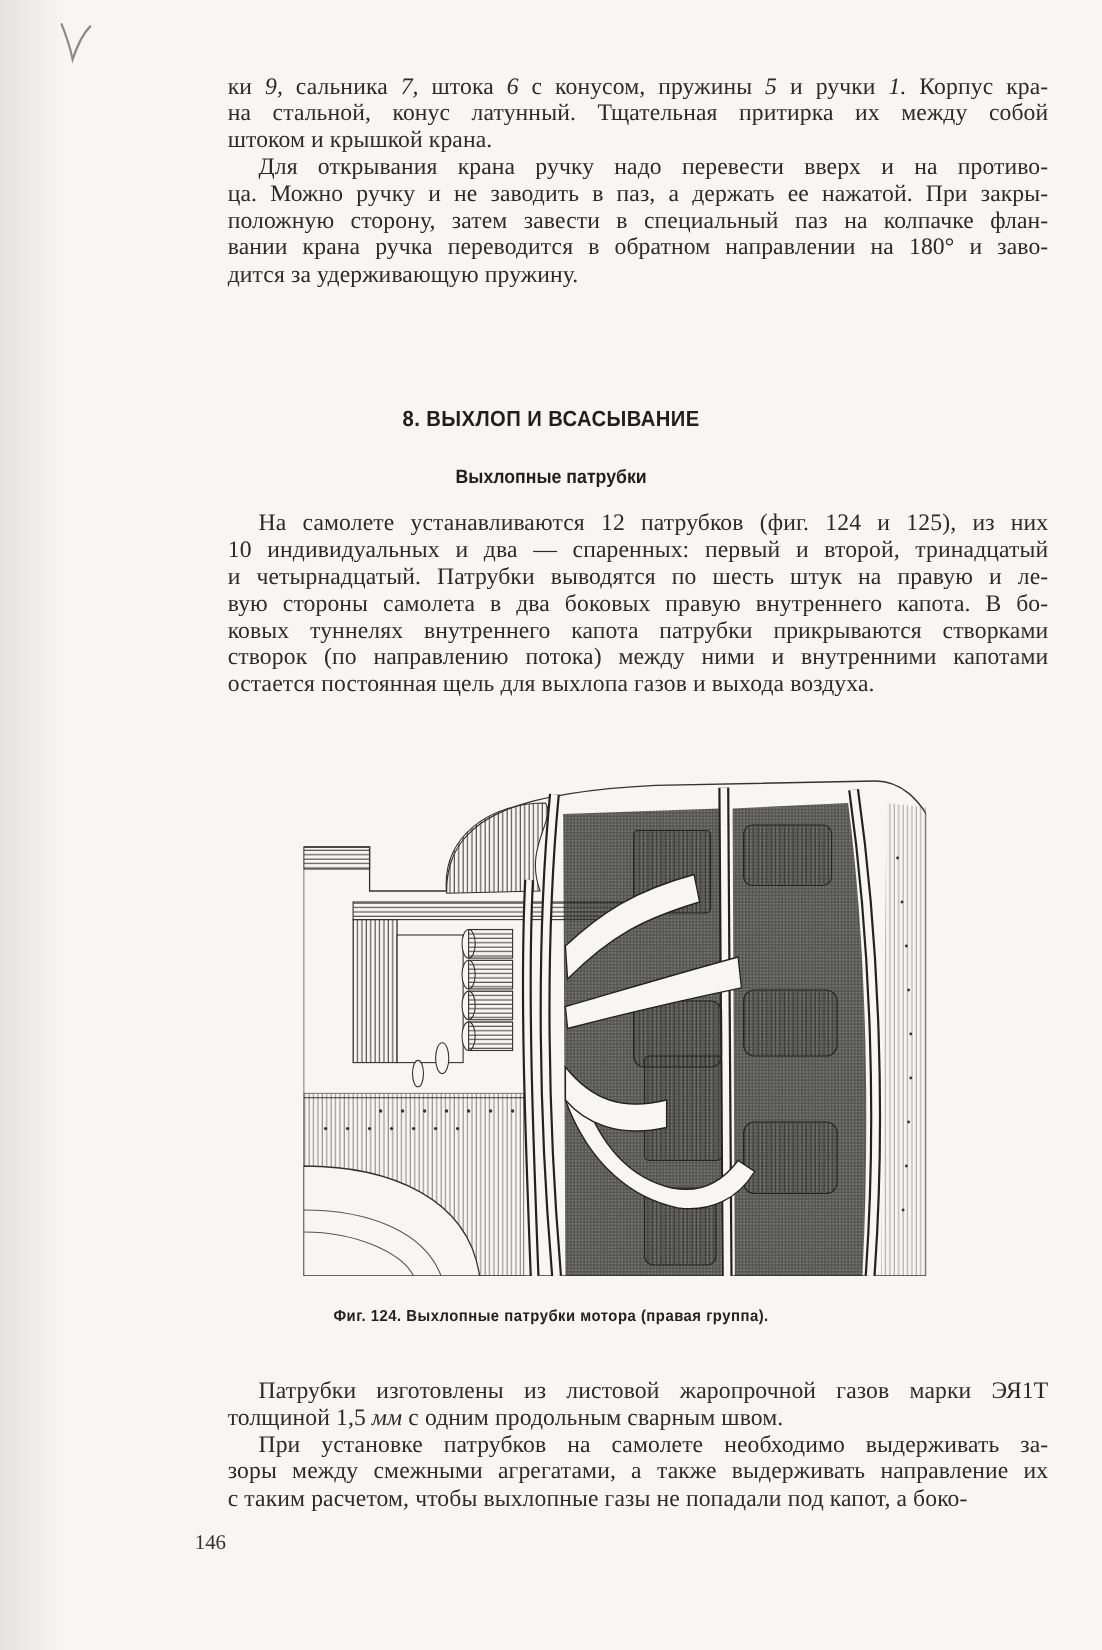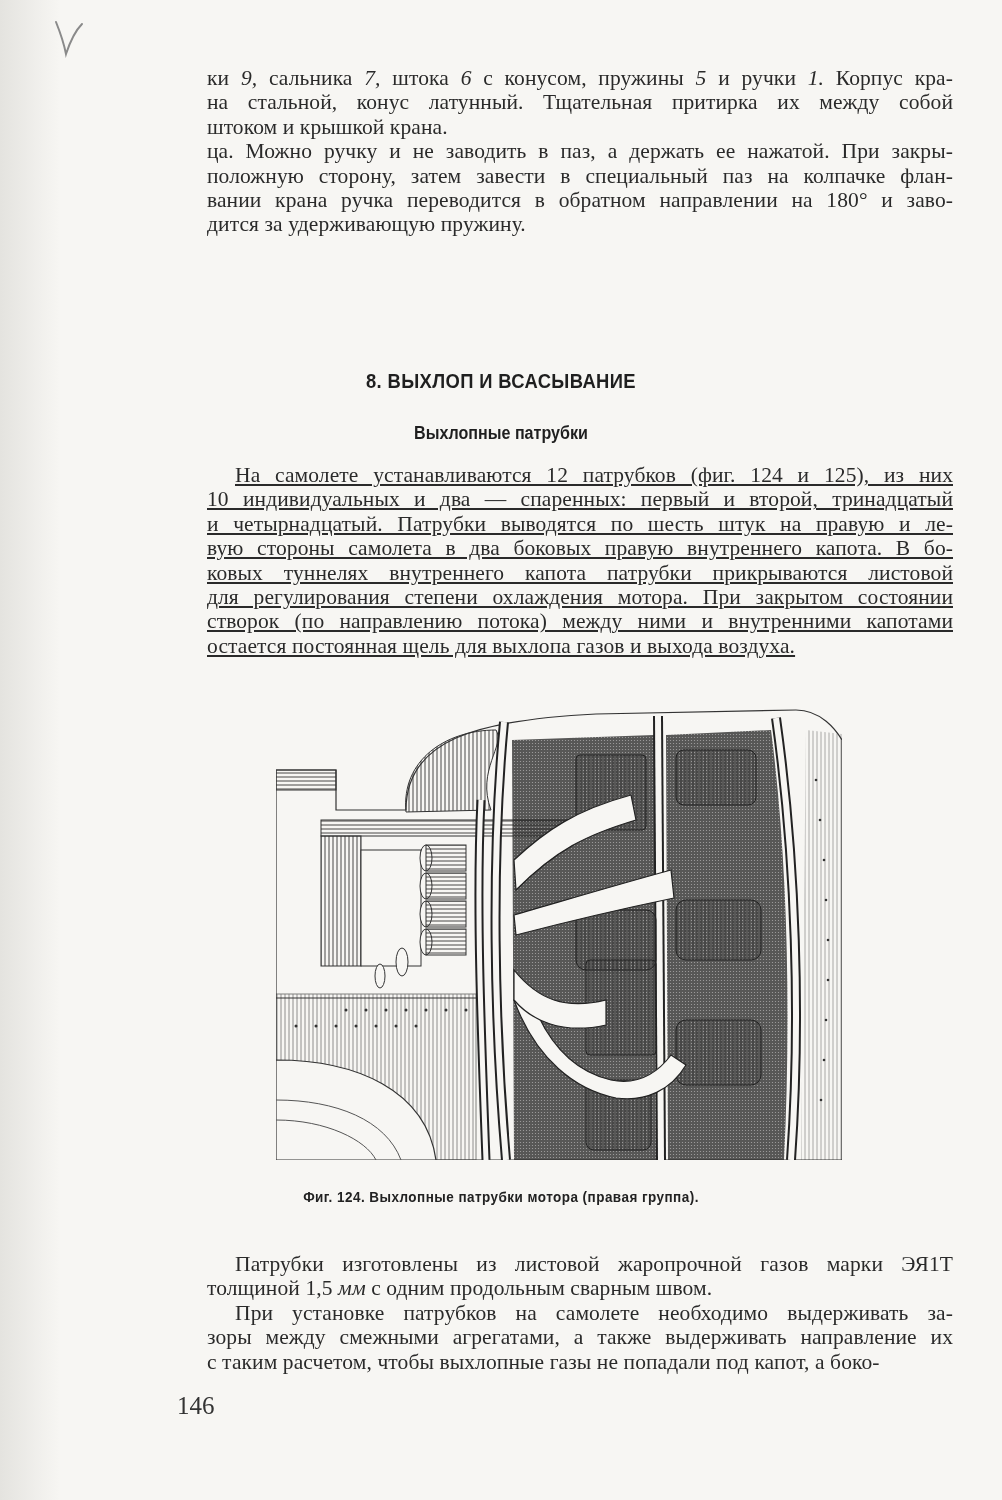--- a/index.html
+++ b/index.html
@@ -43,57 +43,57 @@
     }
     .figure svg { width: 100%; height: 100%; display: block; }
     .figure-caption {
       position: absolute; left: 0; width: 1002px; top: 1189px; text-align: center;
       font-family: "Liberation Sans", "DejaVu Sans", sans-serif;
       font-weight: bold; font-size: 14.5px; letter-spacing: 0.5px; color: #222;
       transform: scaleX(0.93);
     }
     .page-number {
       position: absolute; left: 177px; top: 1392px;
-      font-size: 25px; color: #333;
+      font-size: 19px; color: #333;
     }
   </style>
 </head>
 <body>
 
 <div class="page-shade"></div>
 
 <svg class="check-mark" viewBox="0 0 34 40">
   <path d="M4 4 C 8 14, 12 26, 14 36 C 18 24, 24 12, 30 6" fill="none" stroke="#8a8a8a" stroke-width="2" stroke-linecap="round"></path>
 </svg>
 
 <div class="text-block" id="block-top" style="top:66px;">
     <p>
       <span class="line">ки <em>9,</em> сальника <em>7,</em> штока <em>6</em> с конусом, пружины <em>5</em> и ручки <em>1.</em> Корпус кра-</span>
       <span class="line">на стальной, конус латунный. Тщательная притирка их между собой</span>
       <span class="line last">штоком и крышкой крана.</span>
     </p>
     <p>
+      <span class="line indent">Для открывания крана ручку надо перевести вверх и на противо-</span>
       <span class="line">ца. Можно ручку и не заводить в паз, а держать ее нажатой. При закры-</span>
       <span class="line">положную сторону, затем завести в специальный паз на колпачке флан-</span>
       <span class="line">вании крана ручка переводится в обратном направлении на 180° и заво-</span>
       <span class="line last">дится за удерживающую пружину.</span>
     </p>
   </div>
 
 <div class="section-title">8. ВЫХЛОП И ВСАСЫВАНИЕ</div>
 <div class="subsection-title">Выхлопные патрубки</div>
 
-<div class="text-block" id="block-middle" style="top:463px;text-decoration:underline;">
+<div class="text-block" id="block-middle" style="top:463px;">
     <p>
       <span class="line indent">На самолете устанавливаются 12 патрубков (фиг. 124 и 125), из них</span>
       <span class="line">10 индивидуальных и два — спаренных: первый и второй, тринадцатый</span>
       <span class="line">и четырнадцатый. Патрубки выводятся по шесть штук на правую и ле-</span>
       <span class="line">вую стороны самолета в два боковых правую внутреннего капота. В бо-</span>
-      <span class="line">ковых туннелях внутреннего капота патрубки прикрываются листовой</span>
-      <span class="line">для регулирования степени охлаждения мотора. При закрытом состоянии</span>
+      <span class="line">ковых туннелях внутреннего капота патрубки прикрываются створками</span>
       <span class="line">створок (по направлению потока) между ними и внутренними капотами</span>
       <span class="line last">остается постоянная щель для выхлопа газов и выхода воздуха.</span>
     </p>
   </div>
 
 <div class="figure">
   <svg viewBox="0 0 566 460">
     <defs>
       <pattern id="vhatch" width="4" height="4" patternUnits="userSpaceOnUse">
         <line x1="1" y1="0" x2="1" y2="4" stroke="#333" stroke-width="0.9"></line>

